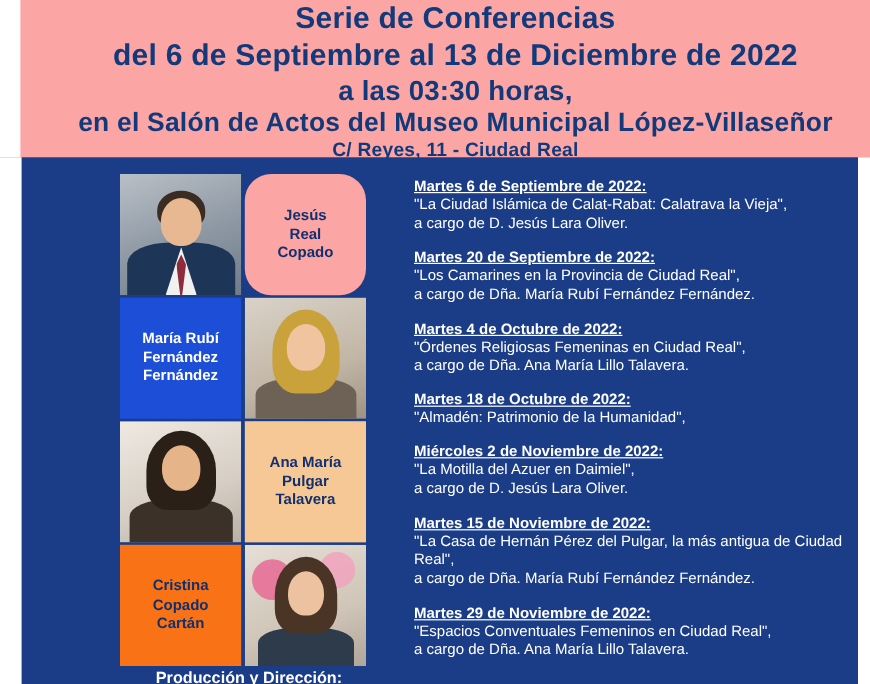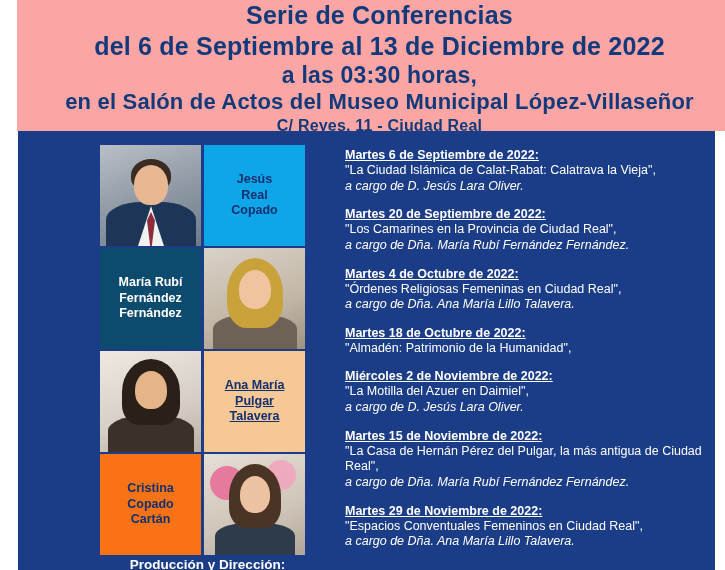--- a/index.html
+++ b/index.html
@@ -93,23 +93,23 @@
   .name-cell {
     display: flex;
     align-items: center;
     justify-content: center;
     text-align: center;
     font-weight: bold;
     font-size: 12.5px;
     line-height: 1.25;
     color: #12306e;
   }
-  .name-jesus   { background: #0ea5e9; }
-  .name-maria   { background: #0c4a6e; color: #ffffff; }
-  .name-ana     { background: #f6c896; text-decoration: underline; }
+  .name-jesus   { background: #fca5a5; border-radius: 22px; }
+  .name-maria   { background: #1d4ed8; color: #ffffff; }
+  .name-ana     { background: #f6c896; }
   .name-cristina{ background: #f97316; }
 
   
   .photo {
     width: 100%;
     height: 100%;
     position: relative;
   }
   .photo .bg { position: absolute; inset: 0; }
   .photo .head {
@@ -193,21 +193,20 @@
     font-size: 12.5px;
     text-decoration: underline;
     margin-bottom: 1px;
   }
   .entry .title {
     font-size: 12.5px;
     line-height: 1.25;
   }
   .entry .by {
     font-size: 12.5px;
-    font-style: italic;
     line-height: 1.25;
   }
 </style>
 </head>
 <body>
 
 <div class="poster">
 
   <div class="header">
     <div class="line l1">Serie de Conferencias</div>

